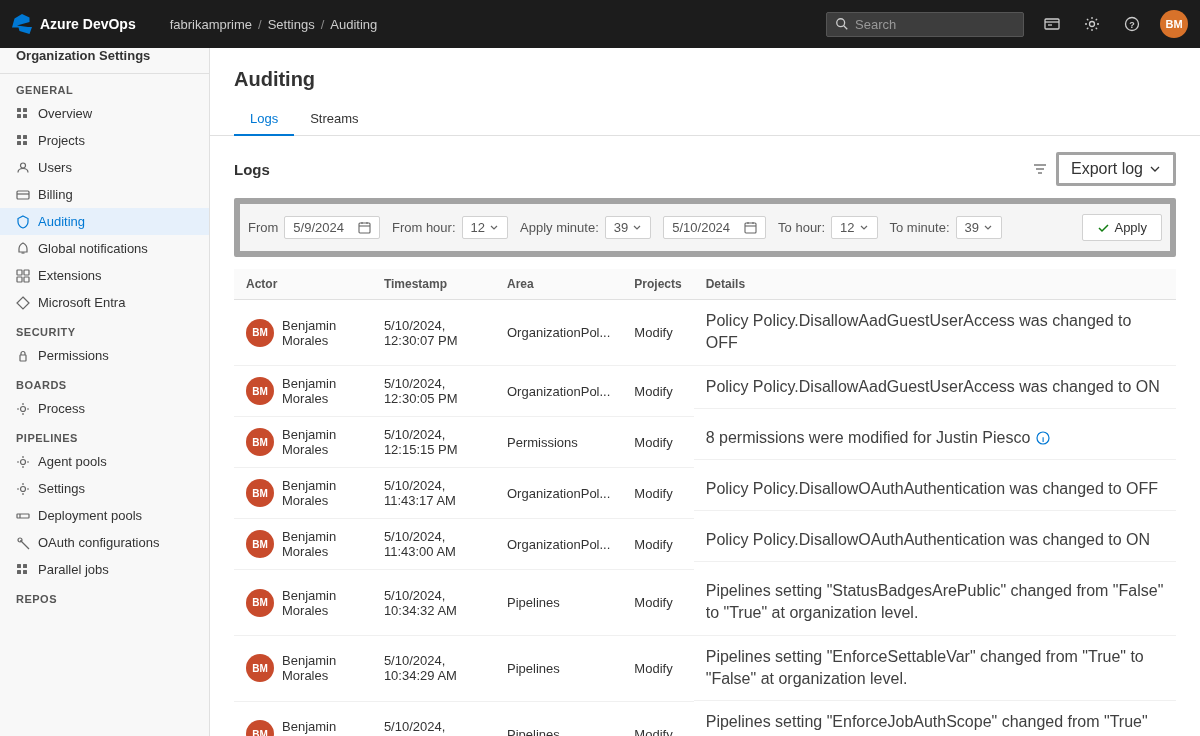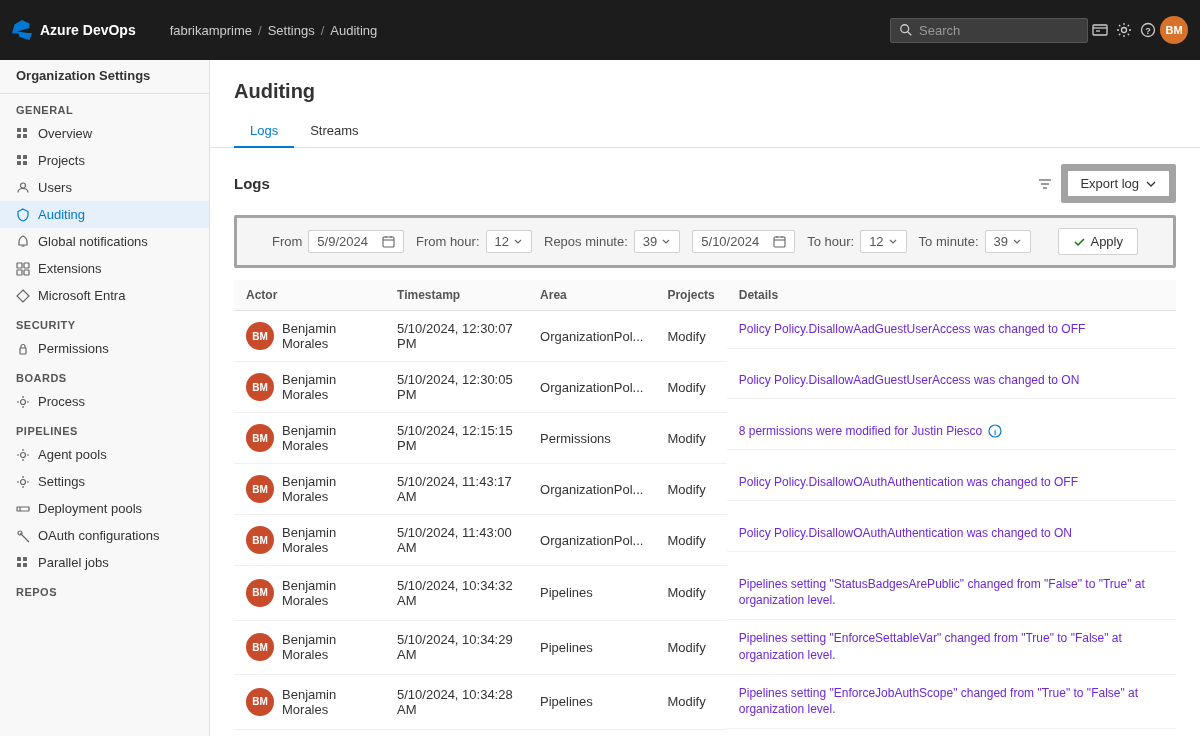--- a/index.html
+++ b/index.html
@@ -1,75 +1,75 @@
 <!DOCTYPE html>
 <html><head>
   <meta charset="utf-8">
   <style>
     * { box-sizing: border-box; margin: 0; padding: 0; }
     body { font-family: 'Segoe UI', sans-serif; font-size: 13px; color: #333; background: #fff; display: flex; flex-direction: column; height: 736px; overflow: hidden; }
 
     
-    .topbar { height: 60px; background: #1c1c1c; display: flex; align-items: center; padding: 0 12px; gap: 10px; flex-shrink: 0; }
+    .topbar { height: 48px; background: #1c1c1c; display: flex; align-items: center; padding: 0 12px; gap: 10px; flex-shrink: 0; }
     .topbar-logo { display: flex; align-items: center; gap: 8px; color: #fff; font-size: 14px; font-weight: 600; text-decoration: none; }
     .topbar-logo svg { width: 20px; height: 20px; }
     .topbar-breadcrumb { color: #ccc; font-size: 13px; display: flex; align-items: center; gap: 6px; flex: 1; padding-left: 24px; }
     .topbar-breadcrumb .sep { color: #888; }
     .topbar-breadcrumb a { color: #ccc; text-decoration: none; }
-    .topbar-right { display: flex; align-items: center; gap: 0; }
+    .topbar-right { display: flex; align-items: center; gap: 16px; }
     .search-box { display: flex; align-items: center; background: #3d3d3d; border: 1px solid #555; border-radius: 2px; padding: 4px 8px; gap: 6px; color: #ccc; }
     .search-box input { background: transparent; border: none; outline: none; color: #ccc; font-size: 13px; width: 160px; }
     .search-box input::placeholder { color: #999; }
     .topbar-icon { color: #ccc; cursor: pointer; padding: 4px; border-radius: 2px; display: flex; align-items: center; justify-content: center; }
     .avatar-circle { width: 28px; height: 28px; background: #d8722a; border-radius: 50%; display: flex; align-items: center; justify-content: center; color: #fff; font-size: 11px; font-weight: 600; cursor: pointer; }
 
     
     .main-layout { display: flex; flex: 1; overflow: hidden; }
 
     
     .sidebar { width: 210px; background: #f8f8f8; border-right: 1px solid #e0e0e0; overflow-y: auto; flex-shrink: 0; padding-bottom: 20px; }
-    .sidebar-title { font-size: 13px; font-weight: 600; padding: 8px 16px 10px; color: #333; border-bottom: 1px solid #e0e0e0; }
+    .sidebar-title { font-size: 13px; font-weight: 600; padding: 0 16px 10px; color: #333; border-bottom: 1px solid #e0e0e0; }
     .sidebar-section-label { font-size: 11px; font-weight: 700; color: #555; padding: 10px 16px 4px; text-transform: uppercase; letter-spacing: 0.5px; }
     .sidebar-item { display: flex; align-items: center; gap: 8px; padding: 6px 16px; cursor: pointer; color: #333; font-size: 13px; }
     .sidebar-item.active { background: #e6f0fb; color: #0078d4; font-weight: 500; }
     .sidebar-item svg { width: 14px; height: 14px; flex-shrink: 0; }
 
     
     .content { flex: 1; overflow-y: auto; background: #fff; }
     .content-header { padding: 20px 24px 0; border-bottom: 1px solid #e0e0e0; }
     .content-header h1 { font-size: 20px; font-weight: 600; color: #333; margin-bottom: 12px; }
     .tabs { display: flex; gap: 0; }
     .tab { padding: 8px 16px; cursor: pointer; font-size: 13px; color: #333; border-bottom: 2px solid transparent; margin-bottom: -1px; }
     .tab.active { color: #0078d4; border-bottom-color: #0078d4; font-weight: 500; }
 
     
     .logs-section { padding: 16px 24px; }
     .logs-header { display: flex; align-items: center; justify-content: space-between; margin-bottom: 12px; }
     .logs-title { font-size: 15px; font-weight: 600; color: #333; }
     .logs-actions { display: flex; align-items: center; gap: 8px; }
     .filter-icon { cursor: pointer; color: #666; display: flex; align-items: center; }
-    .export-btn { display: flex; align-items: center; gap: 6px; padding: 5px 12px; border: 7px solid #a3a3a3; border-radius: 2px; cursor: pointer; font-size: 13px; background: #fff; color: #333; }
-
-    
-    .filter-bar { background: #f5f5f5; border: 3px solid #a3a3a3; border-radius: 2px; padding: 10px 35px; display: flex; align-items: center; gap: 12px; margin-bottom: 12px; flex-wrap: wrap; }
+    .export-btn { display: flex; align-items: center; gap: 6px; padding: 5px 12px; border: 3px solid #a3a3a3; border-radius: 2px; cursor: pointer; font-size: 16px; background: #fff; color: #333; }
+
+    
+    .filter-bar { background: #f5f5f5; border: 6px solid #a3a3a3; border-radius: 2px; padding: 10px 8px; display: flex; align-items: center; gap: 12px; margin-bottom: 12px; flex-wrap: wrap; }
     .filter-group { display: flex; align-items: center; gap: 6px; font-size: 13px; color: #555; }
     .filter-group label { font-weight: 500; }
     .date-input { display: flex; align-items: center; gap: 14px; background: #fff; border: 1px solid #d1d1d1; border-radius: 2px; padding: 3px 8px; font-size: 13px; cursor: pointer; }
     .dropdown-select { display: flex; align-items: center; gap: 4px; background: #fff; border: 1px solid #d1d1d1; border-radius: 2px; padding: 3px 8px; font-size: 13px; cursor: pointer; }
     .apply-btn { display: flex; align-items: center; gap: 4px; padding: 5px 14px; background: #fff; border: 1px solid #d1d1d1; border-radius: 2px; cursor: pointer; font-size: 13px; color: #333; margin-left: auto; }
     .apply-btn svg { color: #107c10; }
 
     
     .audit-table { width: 100%; border-collapse: collapse; }
     .audit-table th { text-align: left; padding: 8px 12px; font-size: 12px; font-weight: 600; color: #555; border-bottom: 1px solid #e0e0e0; background: #fafafa; }
     .audit-table td { padding: 10px 12px; font-size: 13px; border-bottom: 1px solid #f0f0f0; vertical-align: middle; }
     .actor-cell { display: flex; align-items: center; gap: 8px; }
     .actor-avatar { width: 28px; height: 28px; background: #c84b2c; border-radius: 50%; display: flex; align-items: center; justify-content: center; color: #fff; font-size: 10px; font-weight: 700; flex-shrink: 0; }
     .info-icon { color: #0078d4; display: flex; align-items: center; cursor: pointer; }
-    .details-text { font-size: 12px; color: #6d28d9; line-height: 1.4; }
+    .details-text { font-size: 16px; color: #404040; line-height: 1.4; }
 
     
     ::-webkit-scrollbar { width: 6px; height: 6px; }
     ::-webkit-scrollbar-track { background: transparent; }
     ::-webkit-scrollbar-thumb { background: #ccc; border-radius: 3px; }
   </style>
 </head>
 <body>
 
 <div class="topbar">
@@ -141,20 +141,27 @@
         </svg>
       <span>Projects</span>
     </div>
     <div class="sidebar-item">
       <svg width="14" height="14" viewBox="0 0 14 14" fill="none">
           <circle cx="7" cy="4.5" r="2.5" stroke="#666" stroke-width="1.2" fill="none"></circle>
           <path d="M2 11.5c0-2.5 2.2-4 5-4s5 1.5 5 4" stroke="#666" stroke-width="1.2" fill="none"></path>
         </svg>
       <span>Users</span>
     </div>
+    <div class="sidebar-item">
+      <svg width="14" height="14" viewBox="0 0 14 14" fill="none">
+          <rect x="1" y="3" width="12" height="8" rx="1" stroke="#666" stroke-width="1.2" fill="none"></rect>
+          <line x1="1" y1="6" x2="13" y2="6" stroke="#666" stroke-width="1.2"></line>
+        </svg>
+      <span>Billing</span>
+    </div>
     <div class="sidebar-item active">
       <svg width="14" height="14" viewBox="0 0 14 14" fill="none">
           <path d="M7 1L12 3.5V7C12 10 9.5 12.5 7 13C4.5 12.5 2 10 2 7V3.5L7 1Z" stroke="#0078d4" stroke-width="1.2" fill="none"></path>
         </svg>
       <span>Auditing</span>
     </div>
     <div class="sidebar-item">
       <svg width="14" height="14" viewBox="0 0 14 14" fill="none">
           <path d="M7 1C7 1 3 3 3 7V10H11V7C11 3 7 1 7 1Z" stroke="#666" stroke-width="1.2" fill="none"></path>
           <line x1="5.5" y1="11" x2="8.5" y2="11" stroke="#666" stroke-width="1.2"></line>
@@ -283,21 +290,21 @@
         <div class="filter-group">
           <label>From hour:</label>
           <div class="dropdown-select">
             <span>12</span>
             <svg width="10" height="10" viewBox="0 0 10 10" fill="none">
                 <path d="M2 3l3 3 3-3" stroke="#666" stroke-width="1.2" fill="none"></path>
               </svg>
           </div>
         </div>
         <div class="filter-group">
-          <label>Repos minute:</label>
+          <label>Apply minute:</label>
           <div class="dropdown-select">
             <span>39</span>
             <svg width="10" height="10" viewBox="0 0 10 10" fill="none">
                 <path d="M2 3l3 3 3-3" stroke="#666" stroke-width="1.2" fill="none"></path>
               </svg>
           </div>
         </div>
         <div class="filter-group">
           <div class="date-input">
             <span>5/10/2024</span>

